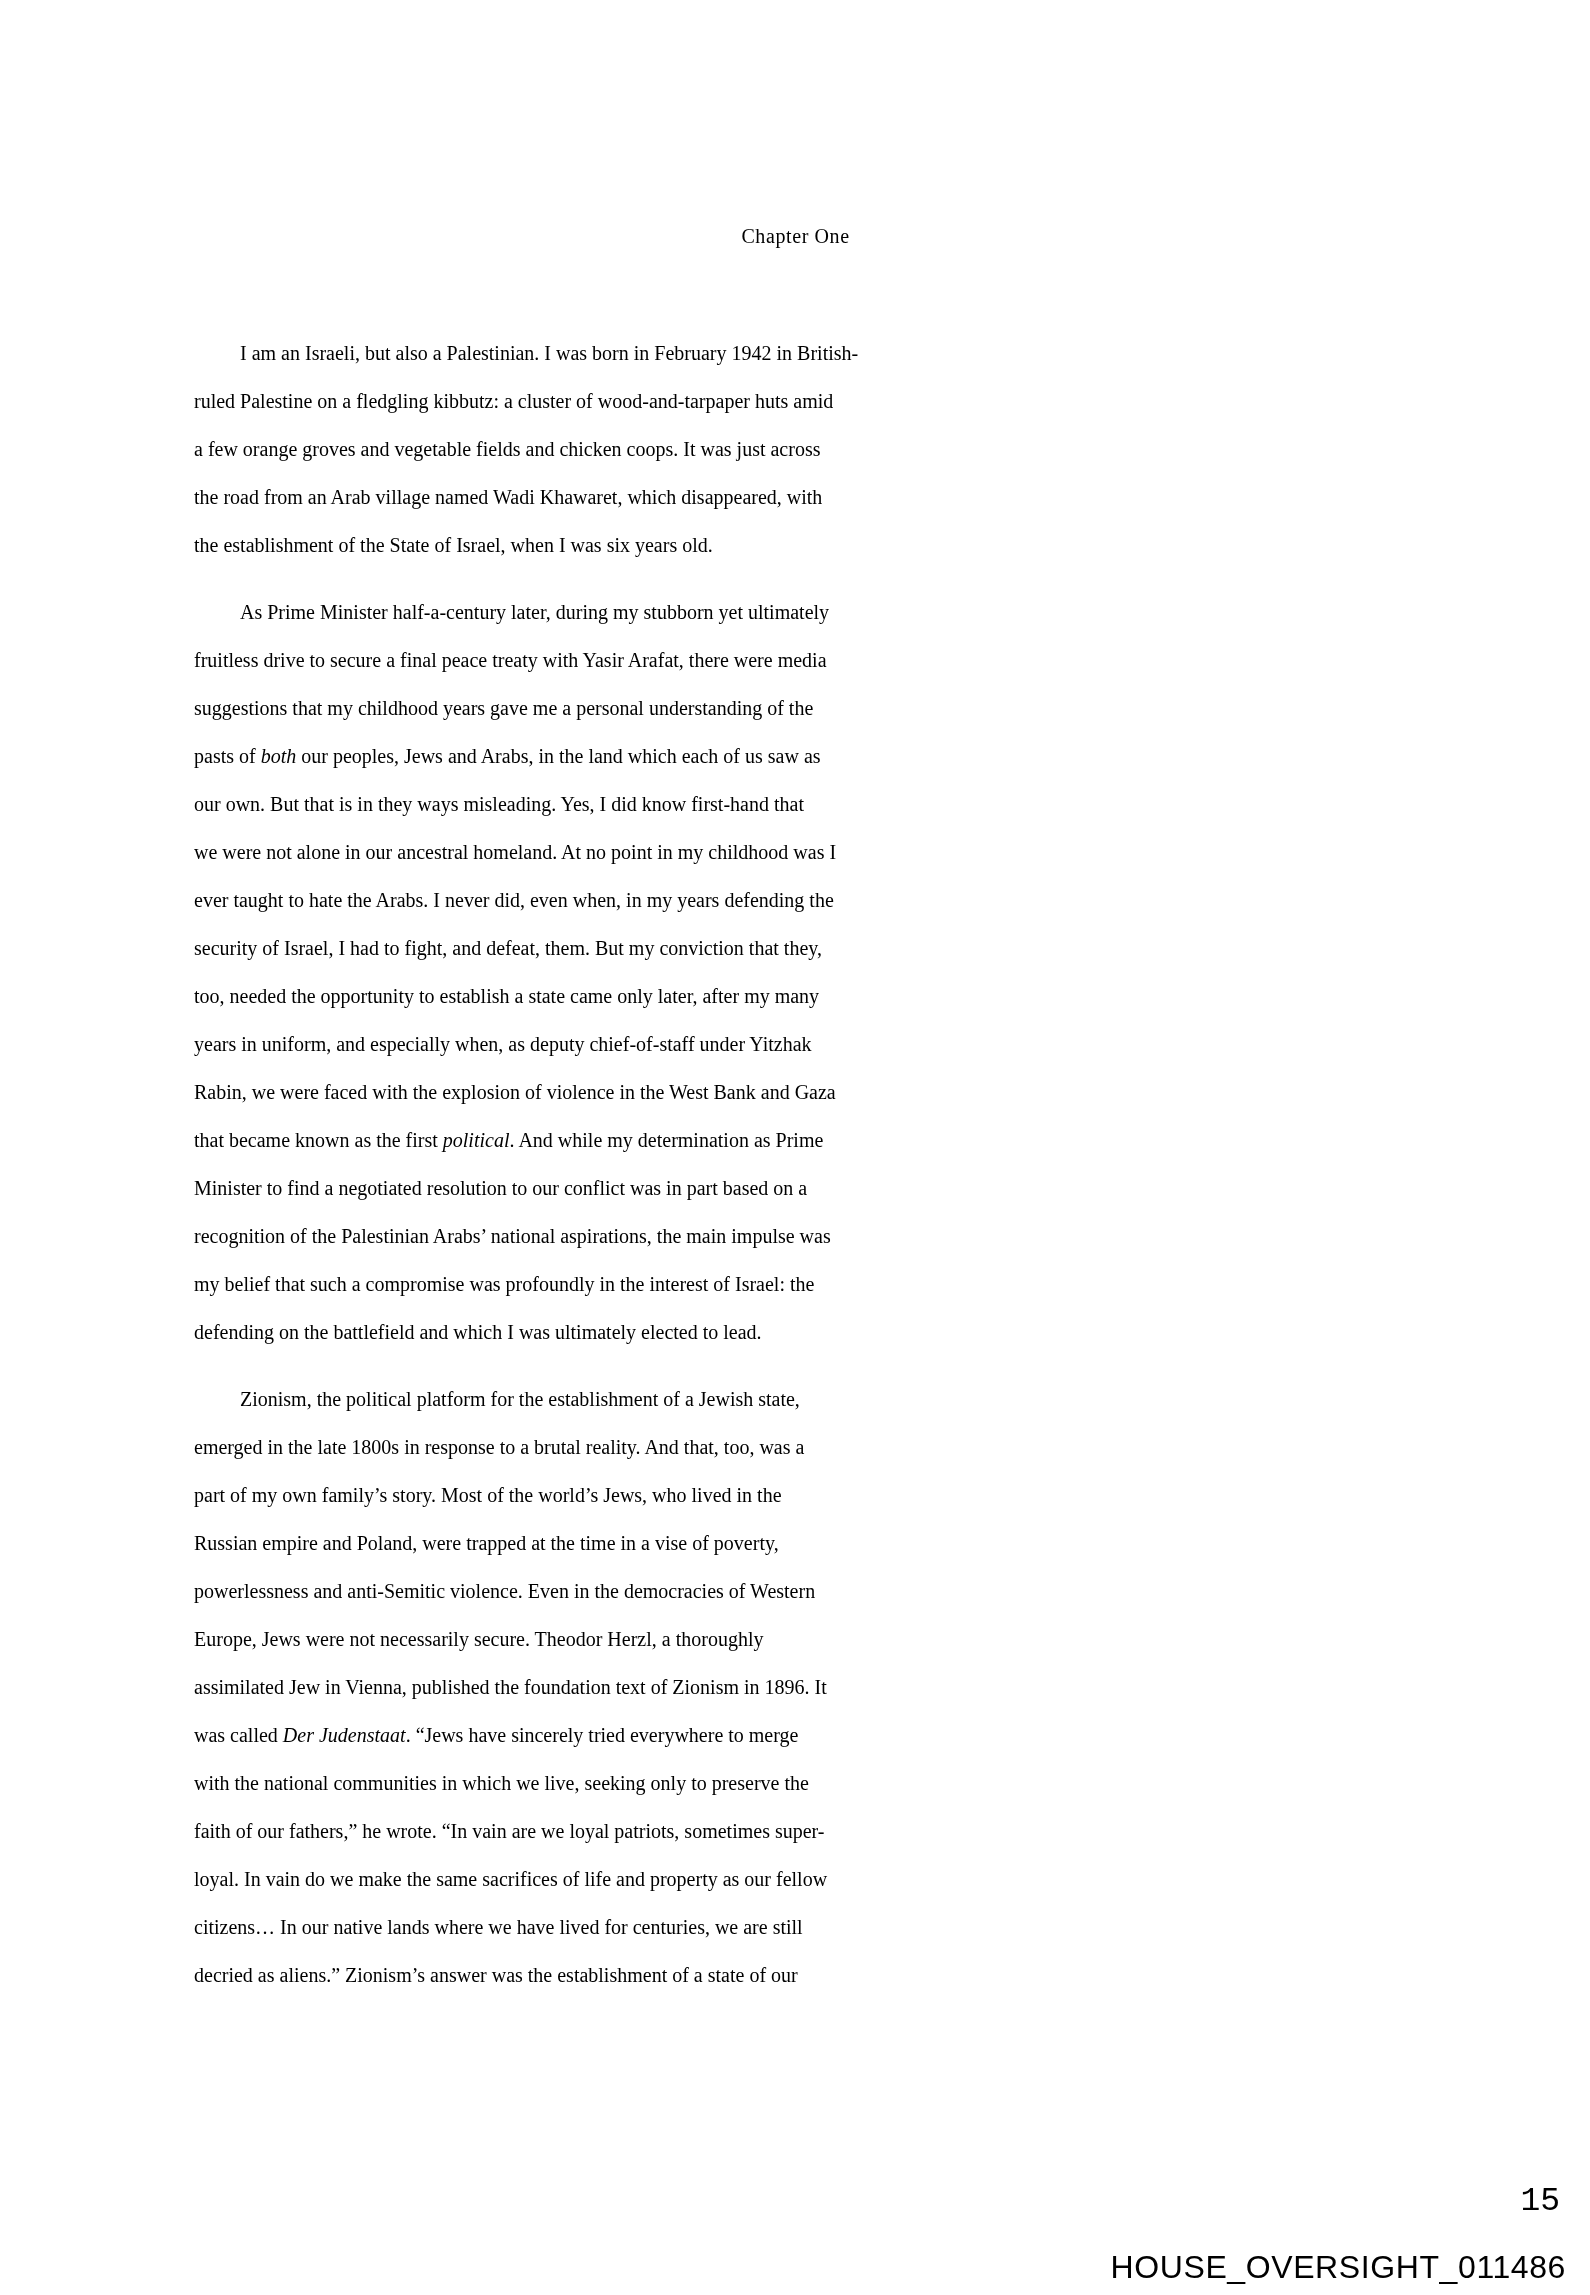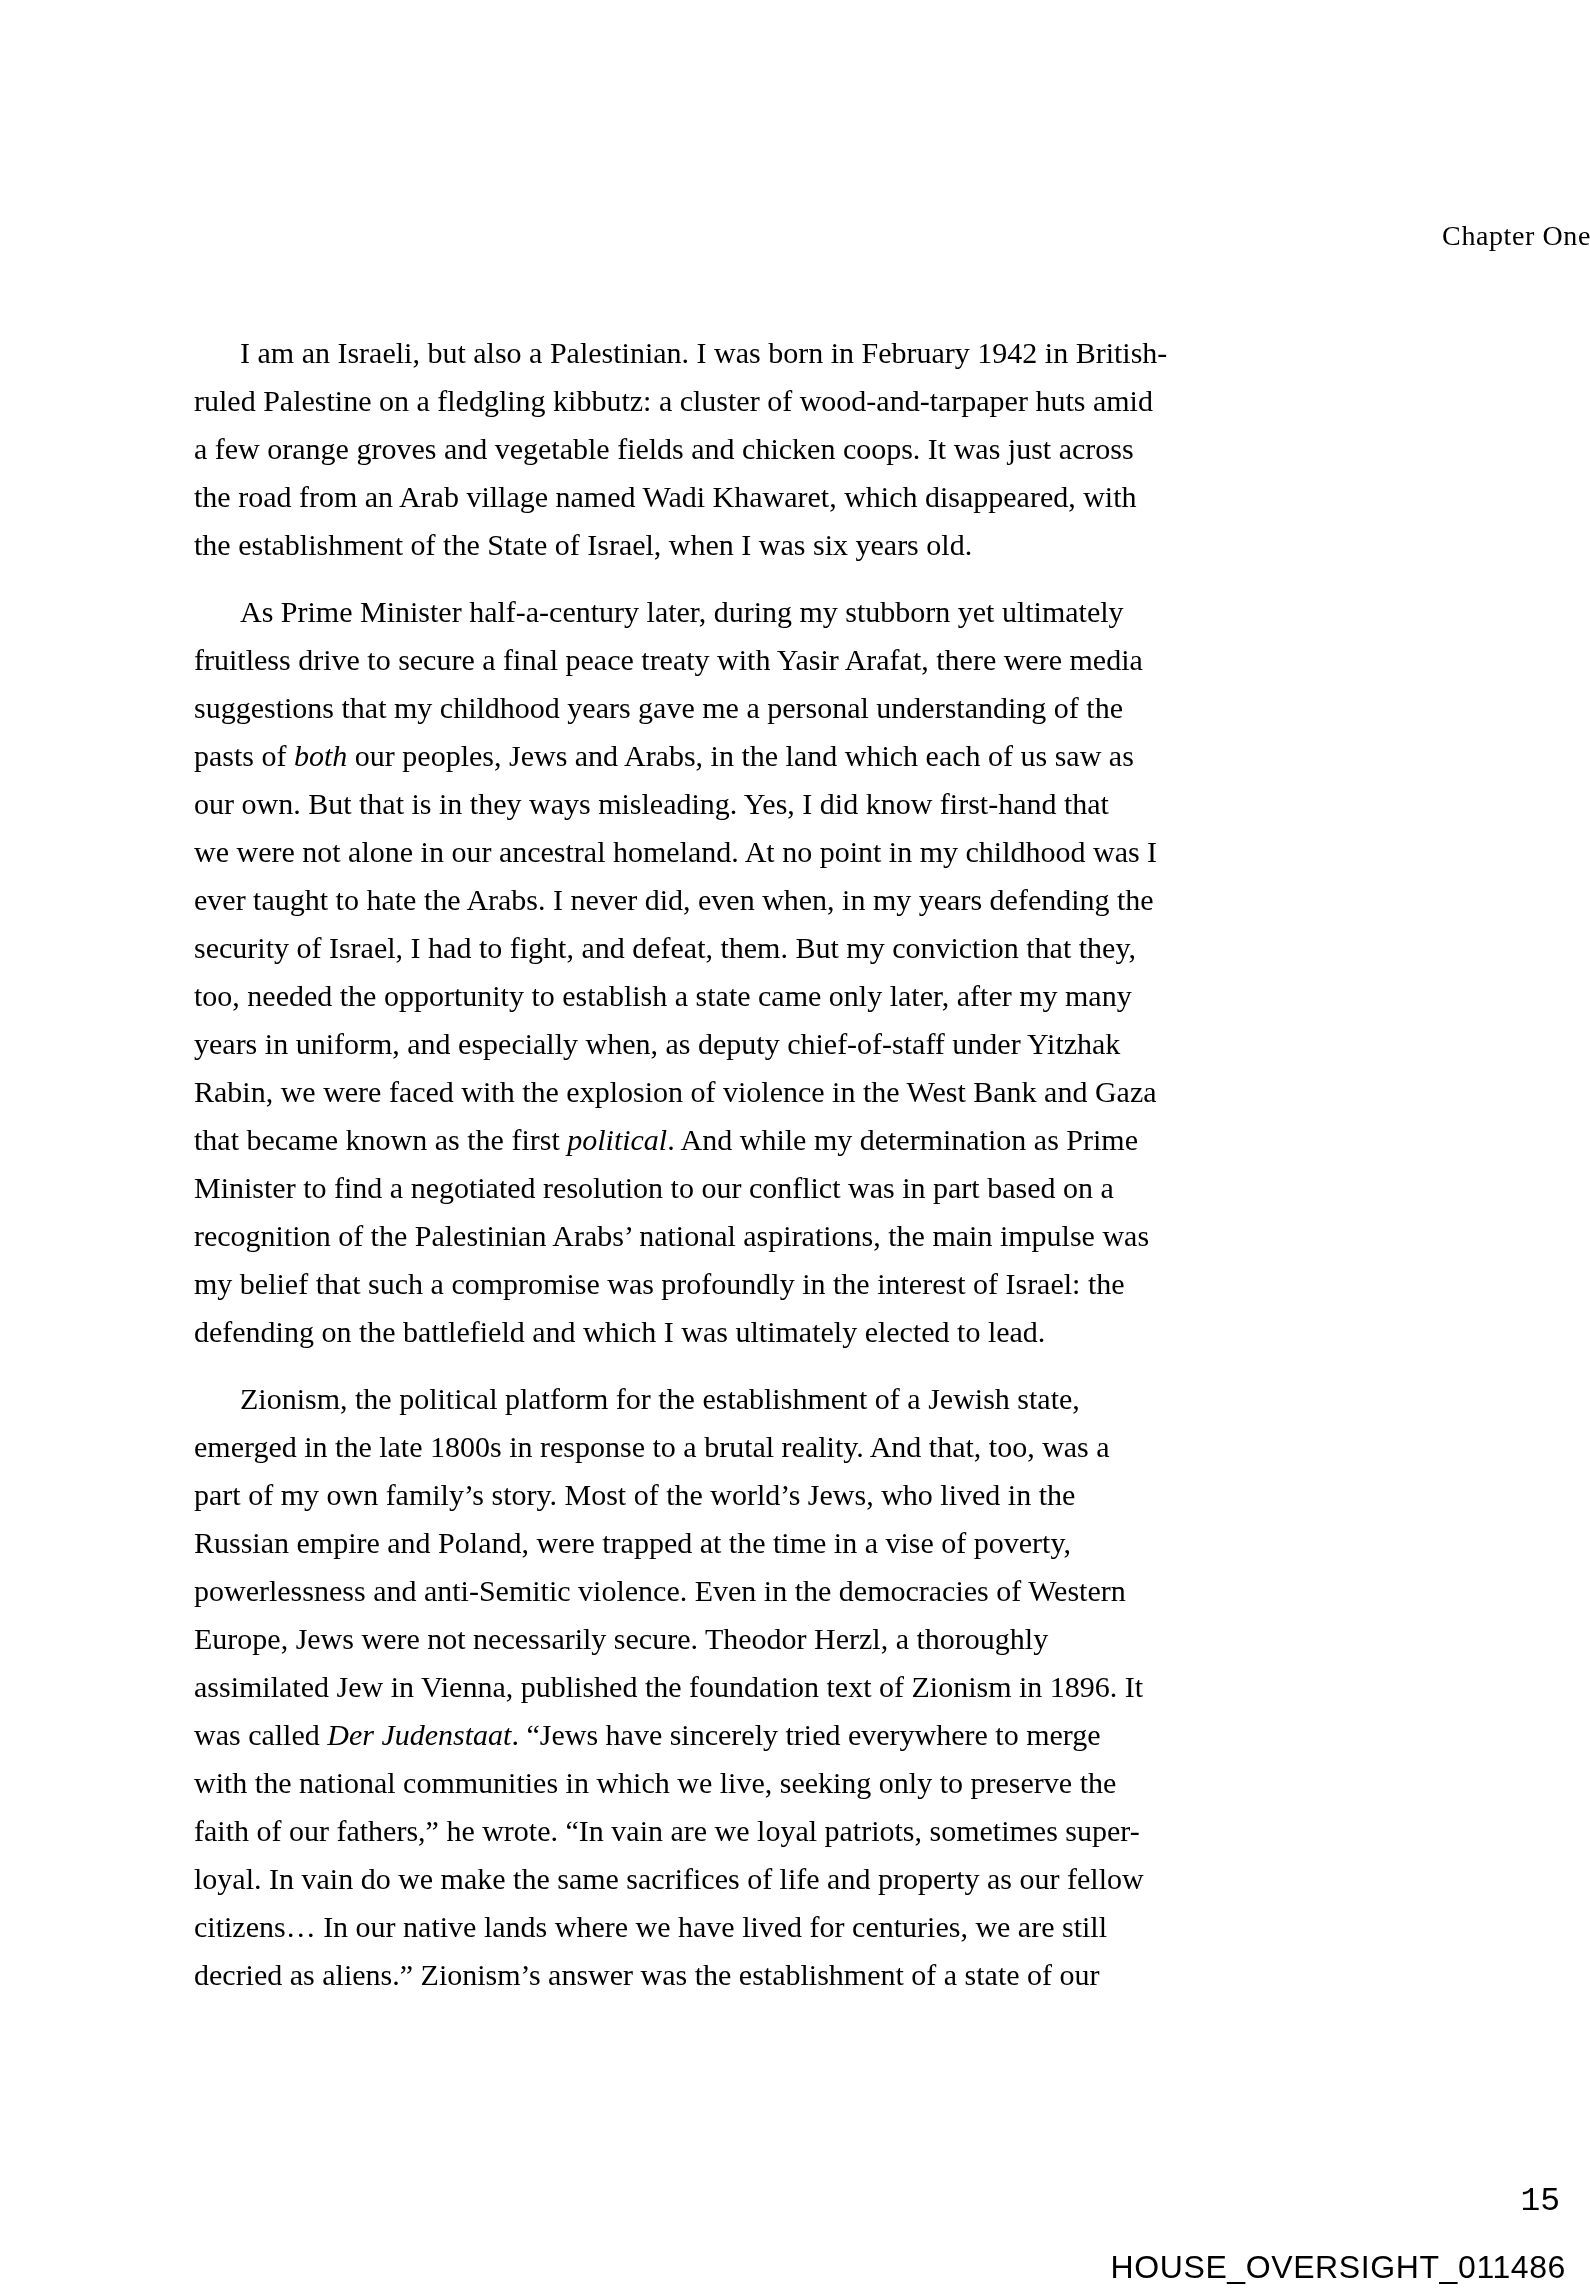--- a/index.html
+++ b/index.html
@@ -15,32 +15,32 @@
     background: #ffffff;
     color: #000000;
     font-family: "Liberation Serif", serif;
     overflow: hidden;
   }
   .chapter-title {
     position: absolute;
     top: 216px;
     left: 0;
     width: 100%;
-    text-align: right;
-    font-size: 28px;
+    text-align: center;
+    font-size: 20px;
     line-height: 40px;
     letter-spacing: 0.6px;
     white-space: nowrap;
   }
   .text-block {
     position: absolute;
     left: 194px;
     top: 329px;
     width: 1205px;
-    font-size: 30px;
+    font-size: 20px;
     line-height: 48px;
   }
   .paragraph {
     margin: 0 0 19px 0;
   }
   .line {
     white-space: nowrap;
   }
   .paragraph .line:first-child {
     text-indent: 46px;

